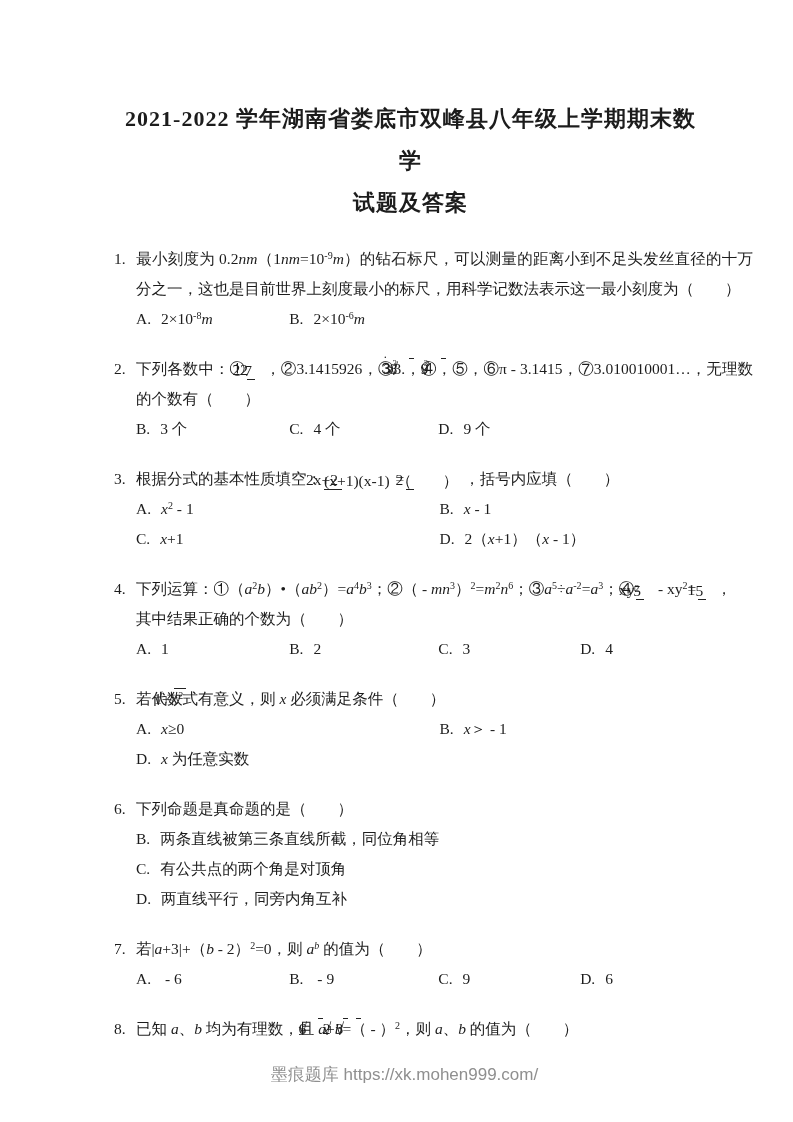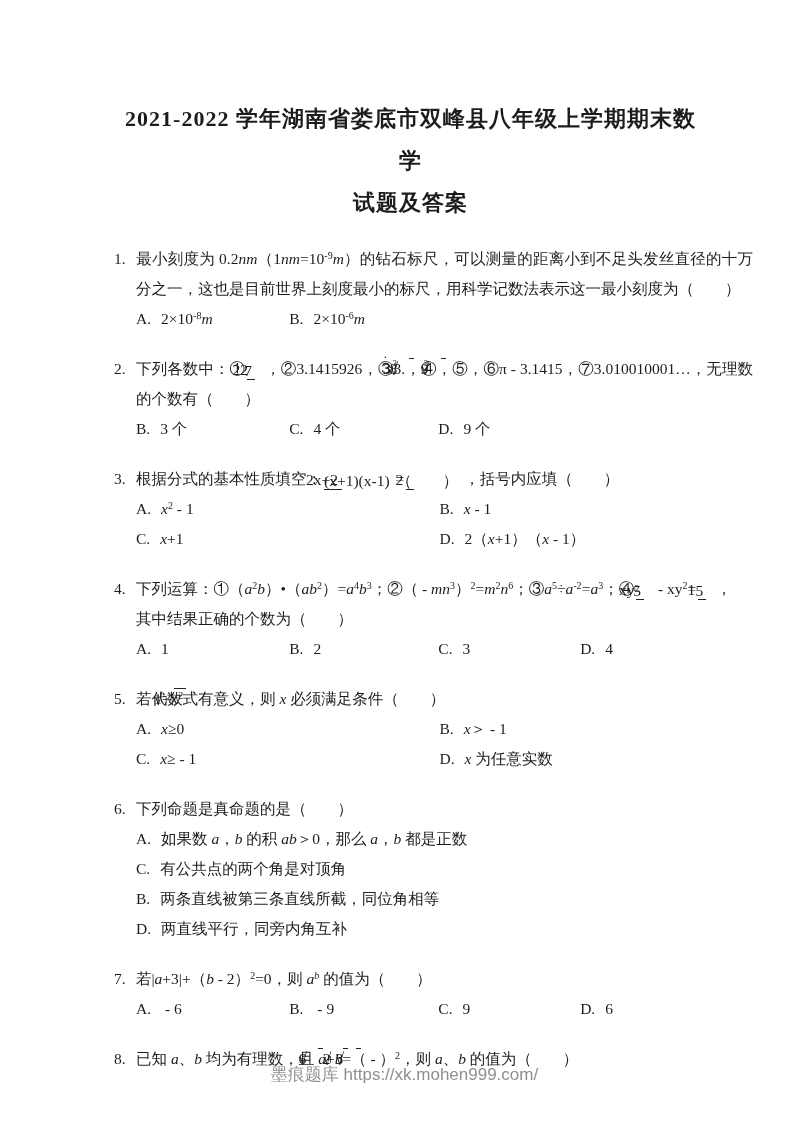--- a/index.html
+++ b/index.html
@@ -100,31 +100,29 @@
           <span class="option"><span class="opt-label">C.</span><span class="opt-content">3</span></span>
           <span class="option"><span class="opt-label">D.</span><span class="opt-content">4</span></span>
         </div>
       </div>
 
   <div class="question">
     <div class="stem"><span class="qnum">5.</span><span class="stem-text">若代数式<span class="sqrt"><span class="rsign">√</span><span class="rad">1+x<sup>2</sup></span></span>有意义，则 <span class="mi">x</span> 必须满足条件（　　）</span></div>
   <div class="options cols">
           <span class="option"><span class="opt-label">A.</span><span class="opt-content"><span class="mi">x</span>≥0</span></span>
           <span class="option"><span class="opt-label">B.</span><span class="opt-content"><span class="mi">x</span>＞ - 1</span></span>
-          <span class="option"><span class="opt-label">C.</span><span class="opt-content"><span class="mi">x</span>≥ - 1</span></span>
           <span class="option"><span class="opt-label">D.</span><span class="opt-content"><span class="mi">x</span> 为任意实数</span></span>
         </div>
       </div>
 
   <div class="question">
     <div class="stem"><span class="qnum">6.</span><span class="stem-text">下列命题是真命题的是（　　）</span></div>
   <div class="options stack">
-          <span class="option"><span class="opt-label">A.</span><span class="opt-content">如果数 <span class="mi">a</span>，<span class="mi">b</span> 的积 <span class="mi">ab</span>＞0，那么 <span class="mi">a</span>，<span class="mi">b</span> 都是正数</span></span>
+          <span class="option"><span class="opt-label">B.</span><span class="opt-content">两条直线被第三条直线所截，同位角相等</span></span>
           <span class="option"><span class="opt-label">C.</span><span class="opt-content">有公共点的两个角是对顶角</span></span>
-          <span class="option"><span class="opt-label">B.</span><span class="opt-content">两条直线被第三条直线所截，同位角相等</span></span>
           <span class="option"><span class="opt-label">D.</span><span class="opt-content">两直线平行，同旁内角互补</span></span>
         </div>
       </div>
 
   <div class="question">
     <div class="stem"><span class="qnum">7.</span><span class="stem-text">若|<span class="mi">a</span>+3|+（<span class="mi">b</span> - 2）<sup>2</sup>=0，则 <span class="mi">a</span><sup class="mi">b</sup> 的值为（　　）</span></div>
   <div class="options row">
           <span class="option"><span class="opt-label">A.</span><span class="opt-content"> - 6</span></span>
           <span class="option"><span class="opt-label">B.</span><span class="opt-content"> - 9</span></span>
           <span class="option"><span class="opt-label">C.</span><span class="opt-content">9</span></span>

